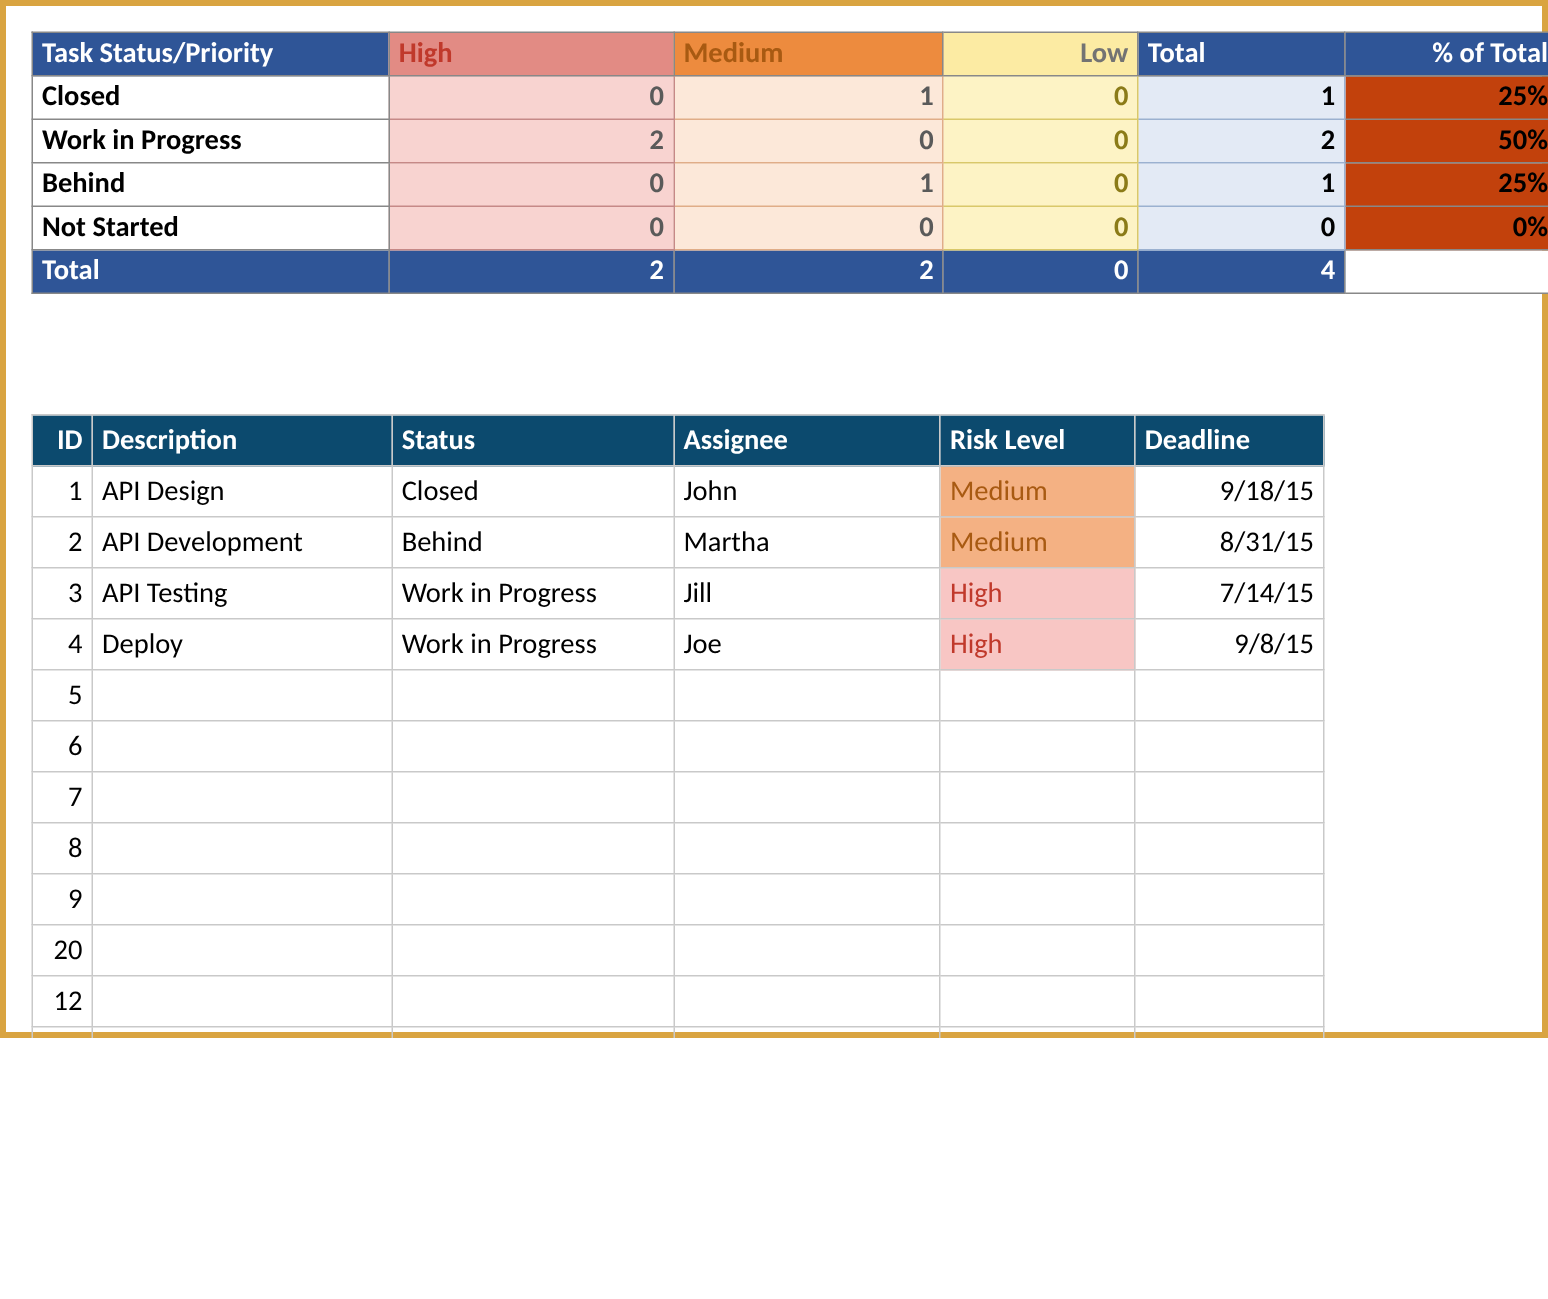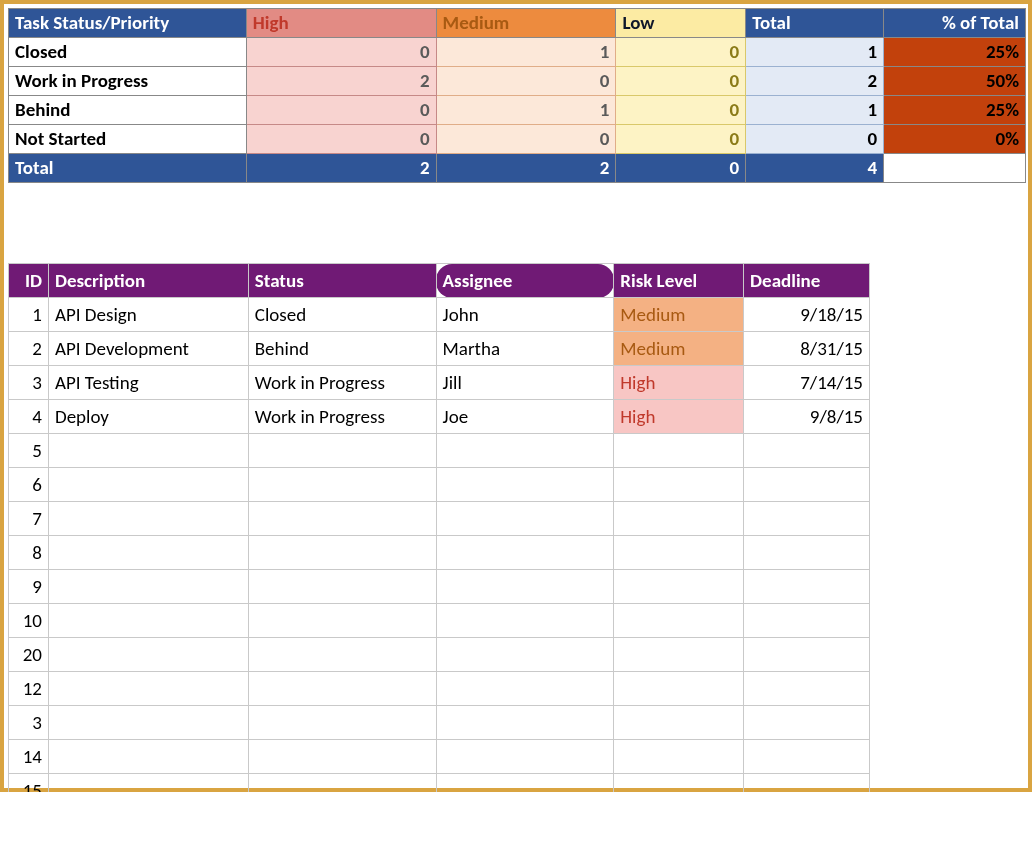--- a/index.html
+++ b/index.html
@@ -5,25 +5,25 @@
   * { box-sizing: border-box; }
   body {
     margin: 0;
     padding: 0;
     font-family: Calibri, Arial, sans-serif;
     font-size: 19px;
     background: #fff;
   }
   .frame {
     width: 1032px;
-    height: 792px;
+    height: 692px;
     border: 4px solid #D9A441;
     background: #fff;
     position: relative;
-    padding: 4px;
+    padding: 17px;
   }
 
   
   .pivot {
     border-collapse: collapse;
     width: 1018px;
     margin: 0;
   }
   .pivot td, .pivot th {
     border: 1px solid #888;
@@ -43,22 +43,22 @@
     color: #C0392B;
     text-align: left;
   }
   .pivot .hdr-med {
     background: #ED8B3E;
     color: #A85A12;
     text-align: left;
   }
   .pivot .hdr-low {
     background: #FCEBA3;
-    color: #0f172a;
-    text-align: left;
+    color: #737373;
+    text-align: right;
   }
   .pivot .rowlabel {
     background: #fff;
     color: #000;
     text-align: left;
   }
   .pivot .cell-high   { background:#F8D3D0; color:#5A5A5A; text-align:right; border-color:#C68987;}
   .pivot .cell-med    { background:#FCE8D9; color:#5A5A5A; text-align:right; border-color:#E0AD88;}
   .pivot .cell-low    { background:#FDF3C5; color:#8B7B18; text-align:right; border-color:#D9C86A;}
   .pivot .cell-tot    { background:#E3EAF5; color:#000;    text-align:right; border-color:#9BB1D0;}
@@ -85,26 +85,26 @@
   }
   .tasks th, .tasks td {
     border: 1px solid #C9C9C9;
     height: 34px;
     padding: 0 6px;
     line-height: 33px;
     font-weight: 400;
     white-space: nowrap;
   }
   .tasks th {
-    background:#701a75; color:#fff; font-weight:700; text-align:left;
+    background:#0c4a6e; color:#fff; font-weight:700; text-align:left;
   }
   .tasks .colID{width:40px; text-align:right;}
   .tasks .colDesc{width:200px;margin-top:29px;}
   .tasks .colStat{width:188px;}
-  .tasks .colAss{width:178px;border-radius:16px;}
+  .tasks .colAss{width:178px;}
   .tasks .colRisk{width:130px;}
   .tasks .colDead{width:126px; text-align:left;}
   .tasks td.colDead{ text-align:right;}
   .tasks td.colID{ text-align:right;}
   .risk-medium { background:#F4B183; color:#A85A12; font-weight:700; border:1px solid #B77A4A;}
   .risk-high   { background:#F8C6C4; color:#C0392B; font-weight:700;}
 </style>
 </head>
 <body>
 
@@ -245,28 +245,20 @@
         </tr>
         <tr>
           <td class="colID">9</td>
           <td class="colDesc"></td>
           <td class="colStat"></td>
           <td class="colAss"></td>
           <td class="colRisk"></td>
           <td class="colDead"></td>
         </tr>
         <tr>
-          <td class="colID">10</td>
-          <td class="colDesc"></td>
-          <td class="colStat"></td>
-          <td class="colAss"></td>
-          <td class="colRisk"></td>
-          <td class="colDead"></td>
-        </tr>
-        <tr>
           <td class="colID">20</td>
           <td class="colDesc"></td>
           <td class="colStat"></td>
           <td class="colAss"></td>
           <td class="colRisk"></td>
           <td class="colDead"></td>
         </tr>
         <tr>
           <td class="colID">12</td>
           <td class="colDesc"></td>

